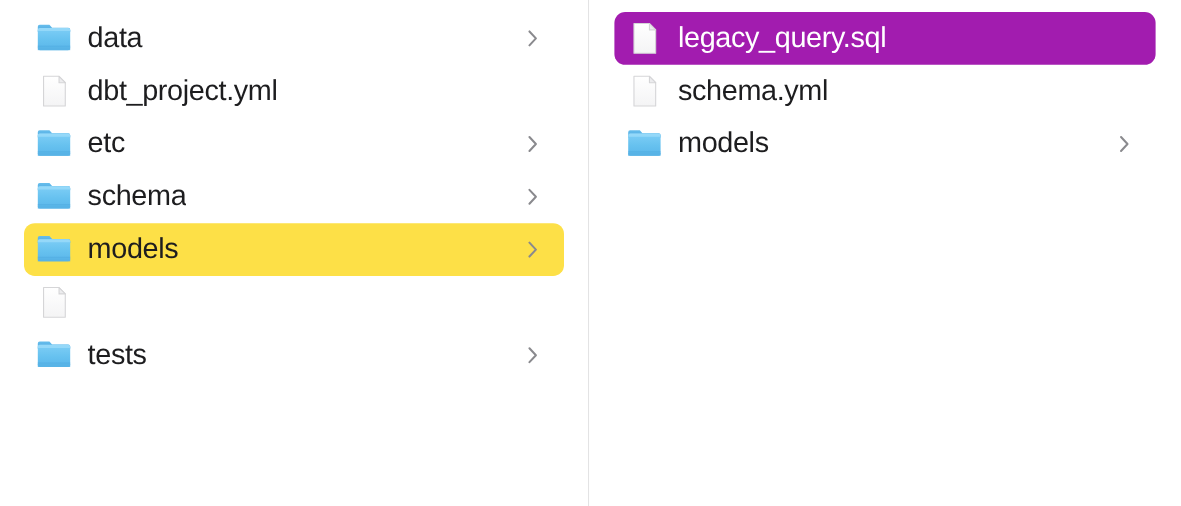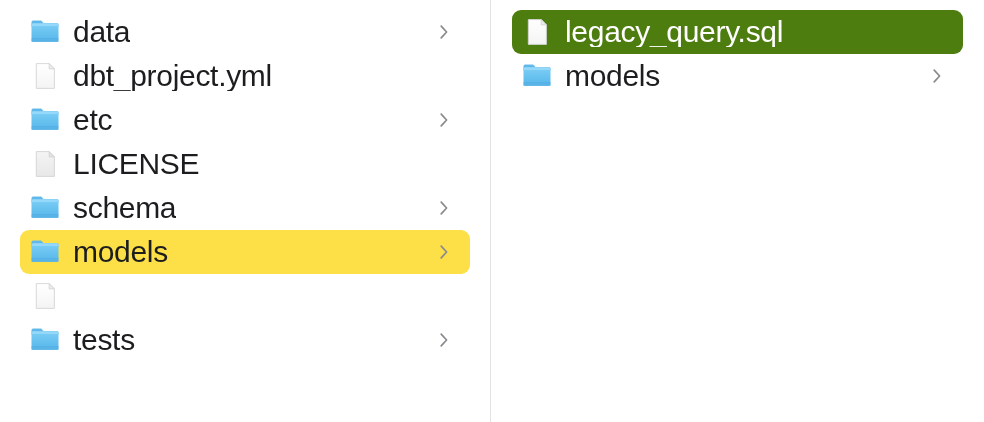--- a/index.html
+++ b/index.html
@@ -50,39 +50,39 @@
     border-radius: 9px;
     cursor: default;
   }
   .column--first .row { margin: 0 20px 0 20px; padding-left: 10px; }
   .column--second .row { margin: 0 21px 0 21px; padding-left: 10px; }
 
   .row--selected-gray {
     background: #fde047;
   }
   .row--selected-blue {
-    background: #4d7c0f;
+    background: #a21caf;
   }
 
   .icon {
     width: 30px;
     height: 30px;
     flex: 0 0 30px;
     position: relative;
     margin-right: 13px;
   }
 
   
   .icon-folder { display: block; width: 30px; height: 30px; }
 
   
   .icon-file { display: block; width: 30px; height: 30px; }
 
   .label {
-    font-size: 30px;
+    font-size: 24px;
     line-height: 30px;
     color: #1d1d1f;
     letter-spacing: -0.3px;
     white-space: nowrap;
     overflow: hidden;
     text-overflow: ellipsis;
     font-weight: 400;
   }
   .row--selected-blue .label {
     color: #ffffff;
@@ -148,30 +148,20 @@
         </span>
         <span class="label">etc</span>
         <span style="margin-left: auto; display: flex;">
   <svg class="chevron" viewBox="0 0 12 20">
     <path d="M3.2 4.2 L8.6 10 L3.2 15.8" fill="none" stroke="#8a8a8e" stroke-width="1.7" stroke-linecap="round" stroke-linejoin="round"></path>
   </svg>
         </span>
       </div>
       <div class="row">
         <span class="icon">
-  <svg class="icon-file" viewBox="0 0 30 30">
-    <path d="M6.3 2.6 H19.2 L24.4 7.9 V27.4 H6.3 Z" fill="url(#fileBodyGray)" stroke="#d2d2d2" stroke-width="0.9" stroke-linejoin="round"></path>
-    <path d="M19.2 2.6 L24.4 7.9 H19.2 Z" fill="#e2e2e2" stroke="#d2d2d2" stroke-width="0.9" stroke-linejoin="round"></path>
-  </svg>
-        </span>
-        <span class="label">LICENSE</span>
-        <span class="chevron-spacer"></span>
-      </div>
-      <div class="row">
-        <span class="icon">
   <svg class="icon-folder" viewBox="0 0 30 30">
     <path d="M1.5 5.2 A1.6 1.6 0 0 1 3.1 3.6 H11.2 L13.4 6.1 H26.9 A1.6 1.6 0 0 1 28.5 7.7 V9.6 H1.5 Z" fill="url(#folderTab)"></path>
     <path d="M1.5 8.0 A1.7 1.7 0 0 1 3.2 6.3 H26.8 A1.7 1.7 0 0 1 28.5 8.0 V23.1 A1.7 1.7 0 0 1 26.8 24.8 H3.2 A1.7 1.7 0 0 1 1.5 23.1 Z" fill="url(#folderBody)"></path>
     <rect x="1.5" y="21.0" width="27" height="1.1" fill="#4ea9e0" opacity="0.55"></rect>
     <rect x="1.5" y="22.4" width="27" height="2.4" fill="#58b2e6" opacity="0.9"></rect>
     <path d="M1.5 8.0 A1.7 1.7 0 0 1 3.2 6.3 H26.8 A1.7 1.7 0 0 1 28.5 8.0 V8.9 H1.5 Z" fill="#9ddcfa" opacity="0.75"></path>
   </svg>
         </span>
         <span class="label">schema</span>
         <span style="margin-left: auto; display: flex;">
@@ -228,20 +218,30 @@
   <div class="column column--second">
 
   <div class="row row--selected-blue">
         <span class="icon">
   <svg class="icon-file" viewBox="0 0 30 30">
     <path d="M6.3 2.6 H19.2 L24.4 7.9 V27.4 H6.3 Z" fill="url(#fileBody)" stroke="#d5d5d7" stroke-width="0.9" stroke-linejoin="round"></path>
     <path d="M19.2 2.6 L24.4 7.9 H19.2 Z" fill="#ececee" stroke="#d5d5d7" stroke-width="0.9" stroke-linejoin="round"></path>
   </svg>
         </span>
         <span class="label">legacy_query.sql</span>
+        <span class="chevron-spacer"></span>
+      </div>
+      <div class="row">
+        <span class="icon">
+  <svg class="icon-file" viewBox="0 0 30 30">
+    <path d="M6.3 2.6 H19.2 L24.4 7.9 V27.4 H6.3 Z" fill="url(#fileBody)" stroke="#d5d5d7" stroke-width="0.9" stroke-linejoin="round"></path>
+    <path d="M19.2 2.6 L24.4 7.9 H19.2 Z" fill="#ececee" stroke="#d5d5d7" stroke-width="0.9" stroke-linejoin="round"></path>
+  </svg>
+        </span>
+        <span class="label">schema.yml</span>
         <span class="chevron-spacer"></span>
       </div>
       <div class="row">
         <span class="icon">
   <svg class="icon-folder" viewBox="0 0 30 30">
     <path d="M1.5 5.2 A1.6 1.6 0 0 1 3.1 3.6 H11.2 L13.4 6.1 H26.9 A1.6 1.6 0 0 1 28.5 7.7 V9.6 H1.5 Z" fill="url(#folderTab)"></path>
     <path d="M1.5 8.0 A1.7 1.7 0 0 1 3.2 6.3 H26.8 A1.7 1.7 0 0 1 28.5 8.0 V23.1 A1.7 1.7 0 0 1 26.8 24.8 H3.2 A1.7 1.7 0 0 1 1.5 23.1 Z" fill="url(#folderBody)"></path>
     <rect x="1.5" y="21.0" width="27" height="1.1" fill="#4ea9e0" opacity="0.55"></rect>
     <rect x="1.5" y="22.4" width="27" height="2.4" fill="#58b2e6" opacity="0.9"></rect>
     <path d="M1.5 8.0 A1.7 1.7 0 0 1 3.2 6.3 H26.8 A1.7 1.7 0 0 1 28.5 8.0 V8.9 H1.5 Z" fill="#9ddcfa" opacity="0.75"></path>

